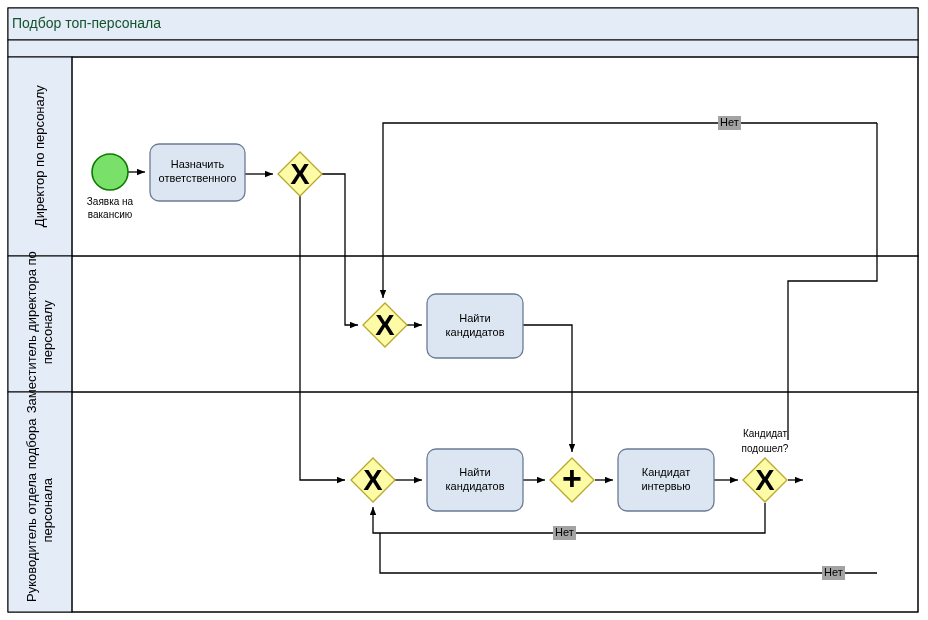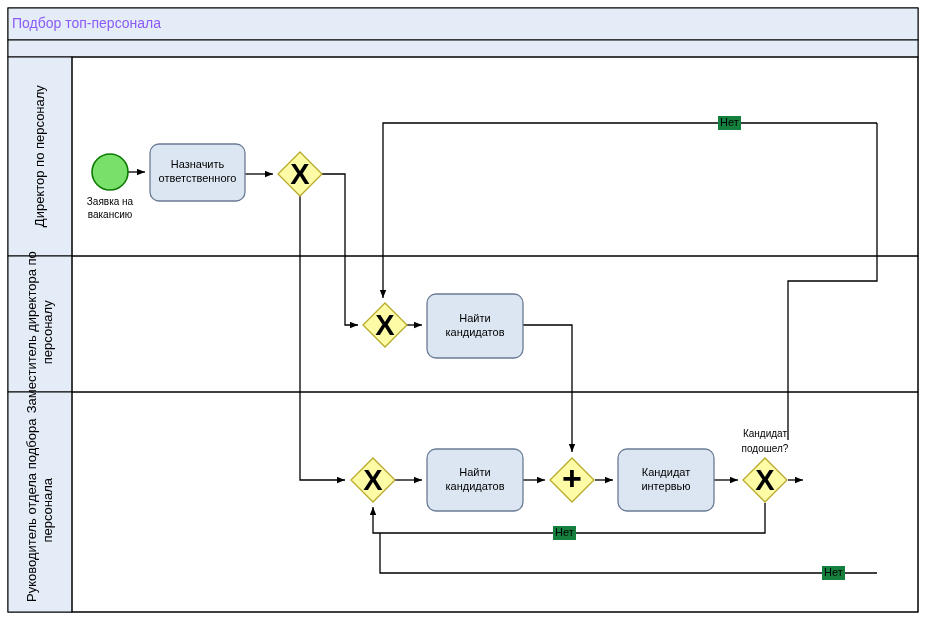--- a/index.html
+++ b/index.html
@@ -16,21 +16,21 @@
     overflow: hidden;
   }
   #bpmn-svg {
     position: absolute;
     left: 0;
     top: 0;
   }
   .diag-text {
     position: absolute;
     font-family: "Liberation Sans", sans-serif;
-    color: #8b5cf6;
+    color: #14532d;
     white-space: pre;
     line-height: 1.25;
   }
   .pool-title {
     font-size: 14px;
     left: 12px;
     top: 15px;
   }
   .lane-label {
     position: absolute;
@@ -47,21 +47,21 @@
     color: #000000;
   }
   .small-label {
     font-size: 10px;
     color: #000000;
     text-align: center;
   }
   .flow-label {
     font-size: 11px;
     color: #000000;
-    background: #15803d;
+    background: #a3a3a3;
     padding: 0 2px;
   }
   .gw-x {
     font-size: 29px;
     font-weight: bold;
     font-family: "Liberation Sans", sans-serif;
     color: #000000;
     text-align: center;
   }
   .gw-plus {

